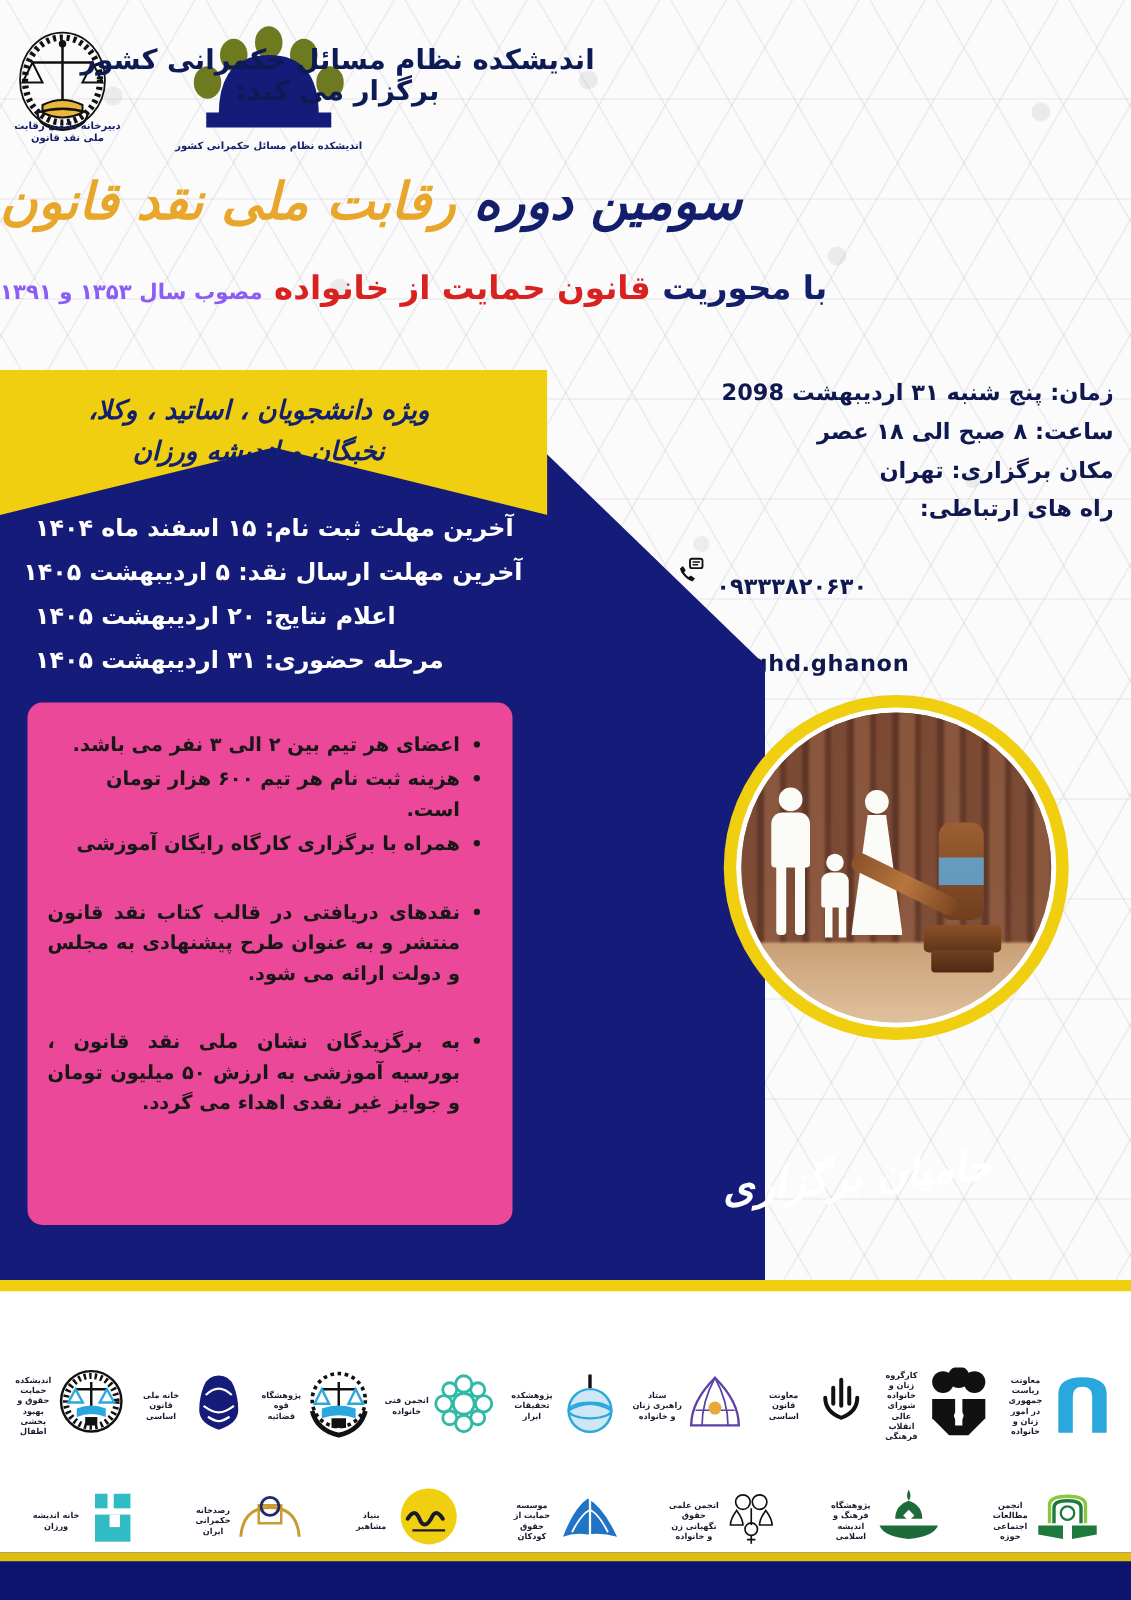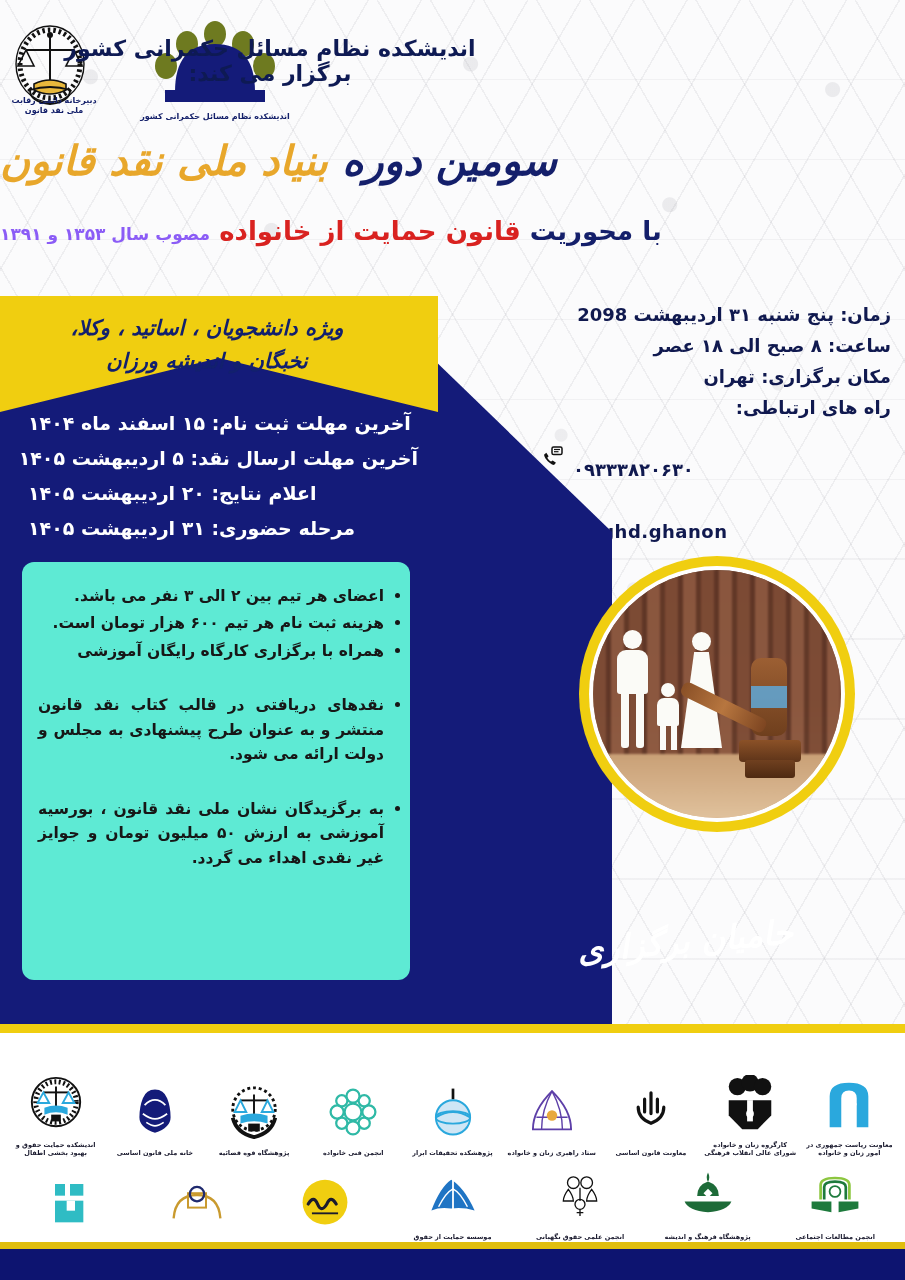--- a/index.html
+++ b/index.html
@@ -116,22 +116,22 @@
   .deadlines{
     position:absolute;top:406px;left:0;width:418px;
     direction:rtl;text-align:left;
     color:#ffffff;font-size:19px;font-weight:bold;line-height:1.85;
   }
   .deadlines .row{white-space:nowrap;padding-left:4px;margin-left:24px;}
 
   
   .bullets-box{
     position:absolute;top:562px;left:22px;width:388px;height:418px;
-    background:#5eead4;border-radius:12px;
-    padding:22px 4px 14px 16px;box-sizing:border-box;
+    background:#ec4899;border-radius:12px;
+    padding:22px 20px 14px 16px;box-sizing:border-box;
   }
   .bullets-box ul{
     margin:0;padding:0 22px 0 0;list-style:none;direction:rtl;text-align:right;
   }
   .bullets-box li{
     position:relative;color:#171717;font-size:15.5px;font-weight:bold;
     line-height:1.58;margin-bottom:3px;
   }
   .bullets-box li::before{
     content:"";position:absolute;right:-16px;top:9px;
@@ -189,21 +189,21 @@
     position:absolute;top:1024px;left:0;width:905px;height:222px;
     background:#ffffff;border-top:9px solid #F0CE10;box-sizing:border-box;
   }
   .sponsor-row{
     display:flex;align-items:flex-end;justify-content:space-around;
     width:100%;box-sizing:border-box;padding:0 6px;
   }
   .sponsor-row.r1{height:124px;padding-top:6px;}
   .sponsor-row.r2{height:92px;}
   .sponsor{
-    display:flex;flex-direction:column;align-items:center;justify-content:flex-end;
+    display:flex;flex-direction:row;align-items:center;justify-content:flex-end;
     width:92px;
   }
   .sponsor .mark{height:68px;display:flex;align-items:center;justify-content:center;}
   .sponsor .cap{
     font-size:6.5px;font-weight:bold;color:#1a1a2e;text-align:center;
     line-height:1.25;direction:rtl;margin-top:3px;max-width:92px;
   }
 
   
   .footer{
@@ -246,21 +246,21 @@
         <rect x="40" y="70" width="100" height="12" fill="#141b79"></rect>
       </svg>
       <div class="logo-cap">اندیشکده نظام مسائل حکمرانی کشور</div>
     </div>
 
     <div class="header-caption">اندیشکده نظام مسائل حکمرانی کشور برگزار می کند:</div>
   </div>
 
   <div class="title-main">
     <span class="navy">سومین دوره</span>
-    <span>بنیاد ملی نقد قانون</span>
+    <span>رقابت ملی نقد قانون</span>
   </div>
 
   <div class="title-sub">
     <span>با محوریت</span>
     <span class="red">قانون حمایت از خانواده</span>
     <span class="tiny">مصوب سال ۱۳۵۳ و ۱۳۹۱</span>
   </div>
 
   <div class="info">
     <div class="row">زمان: پنج شنبه ۳۱ اردیبهشت 2098</div>

